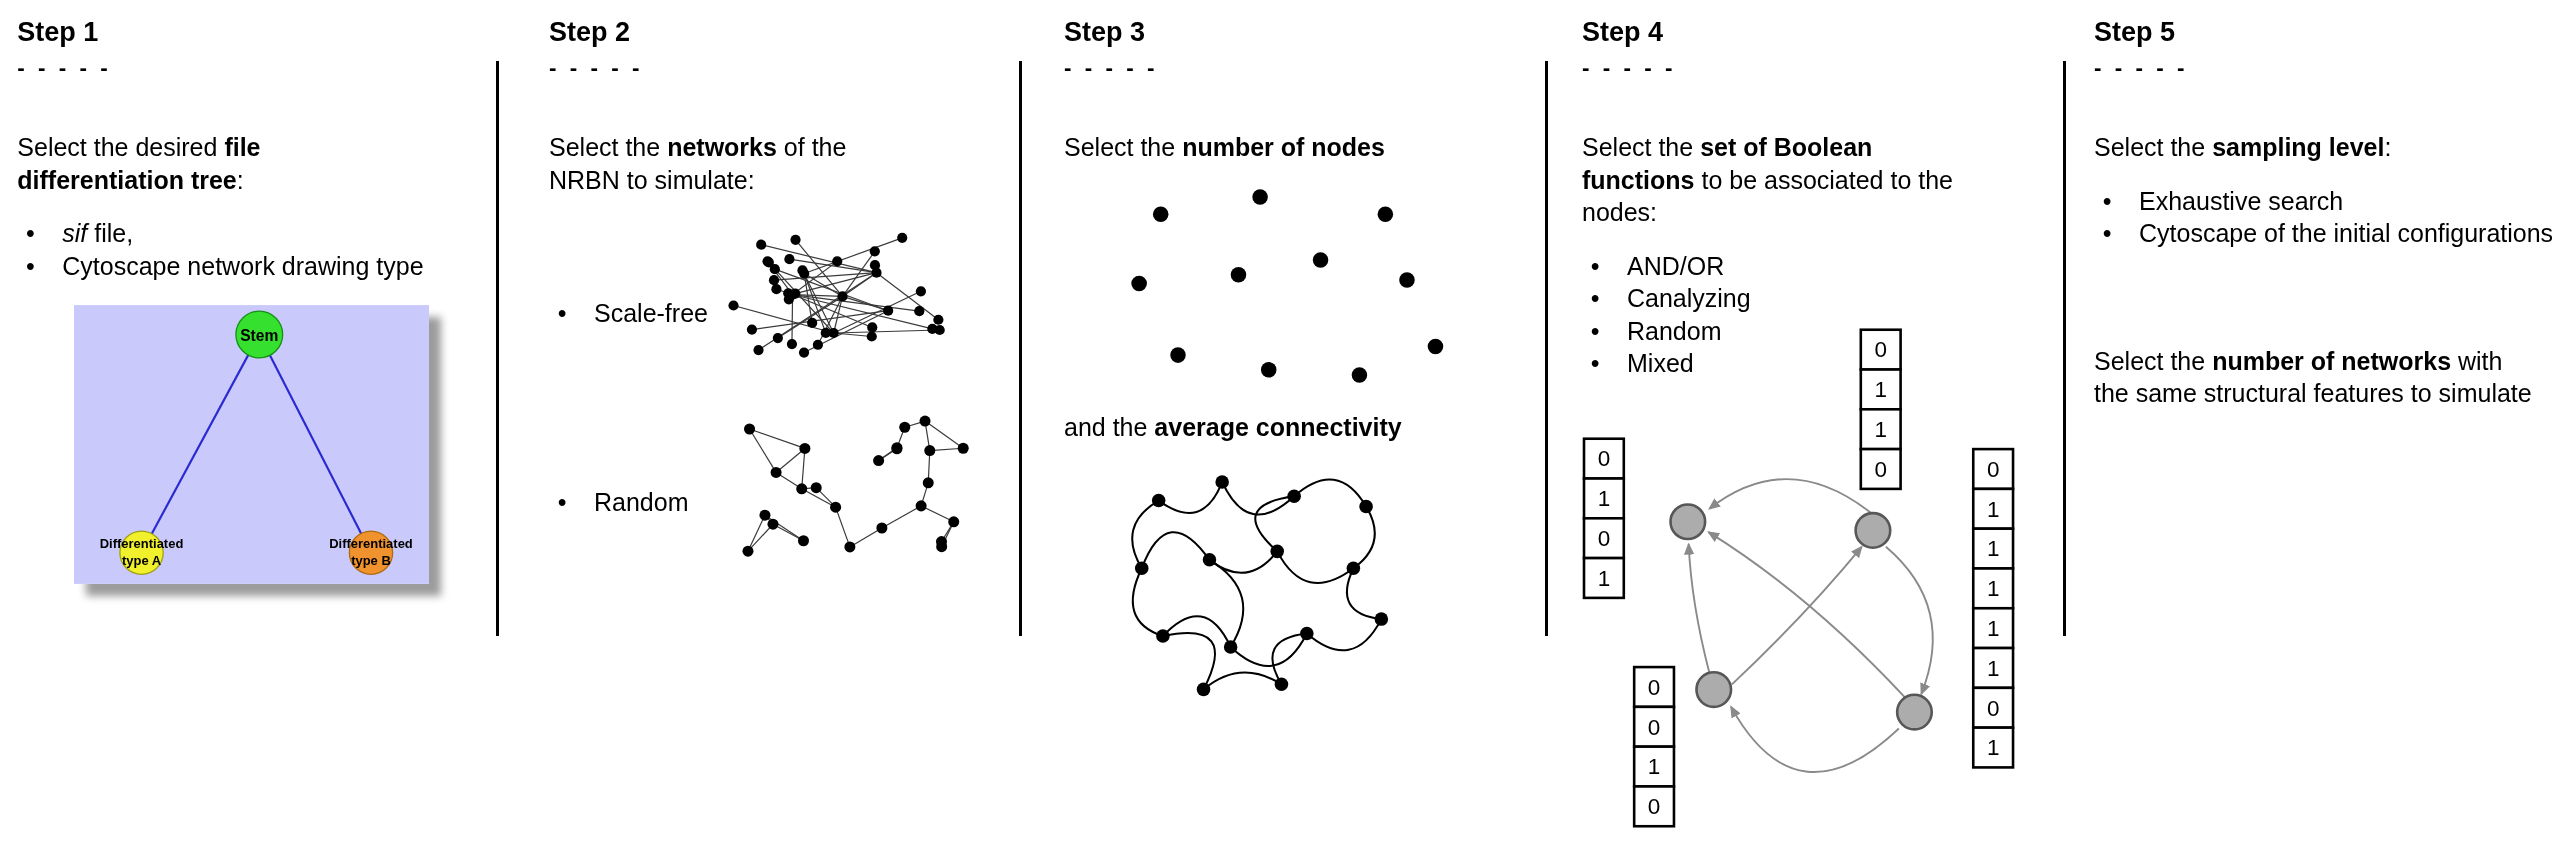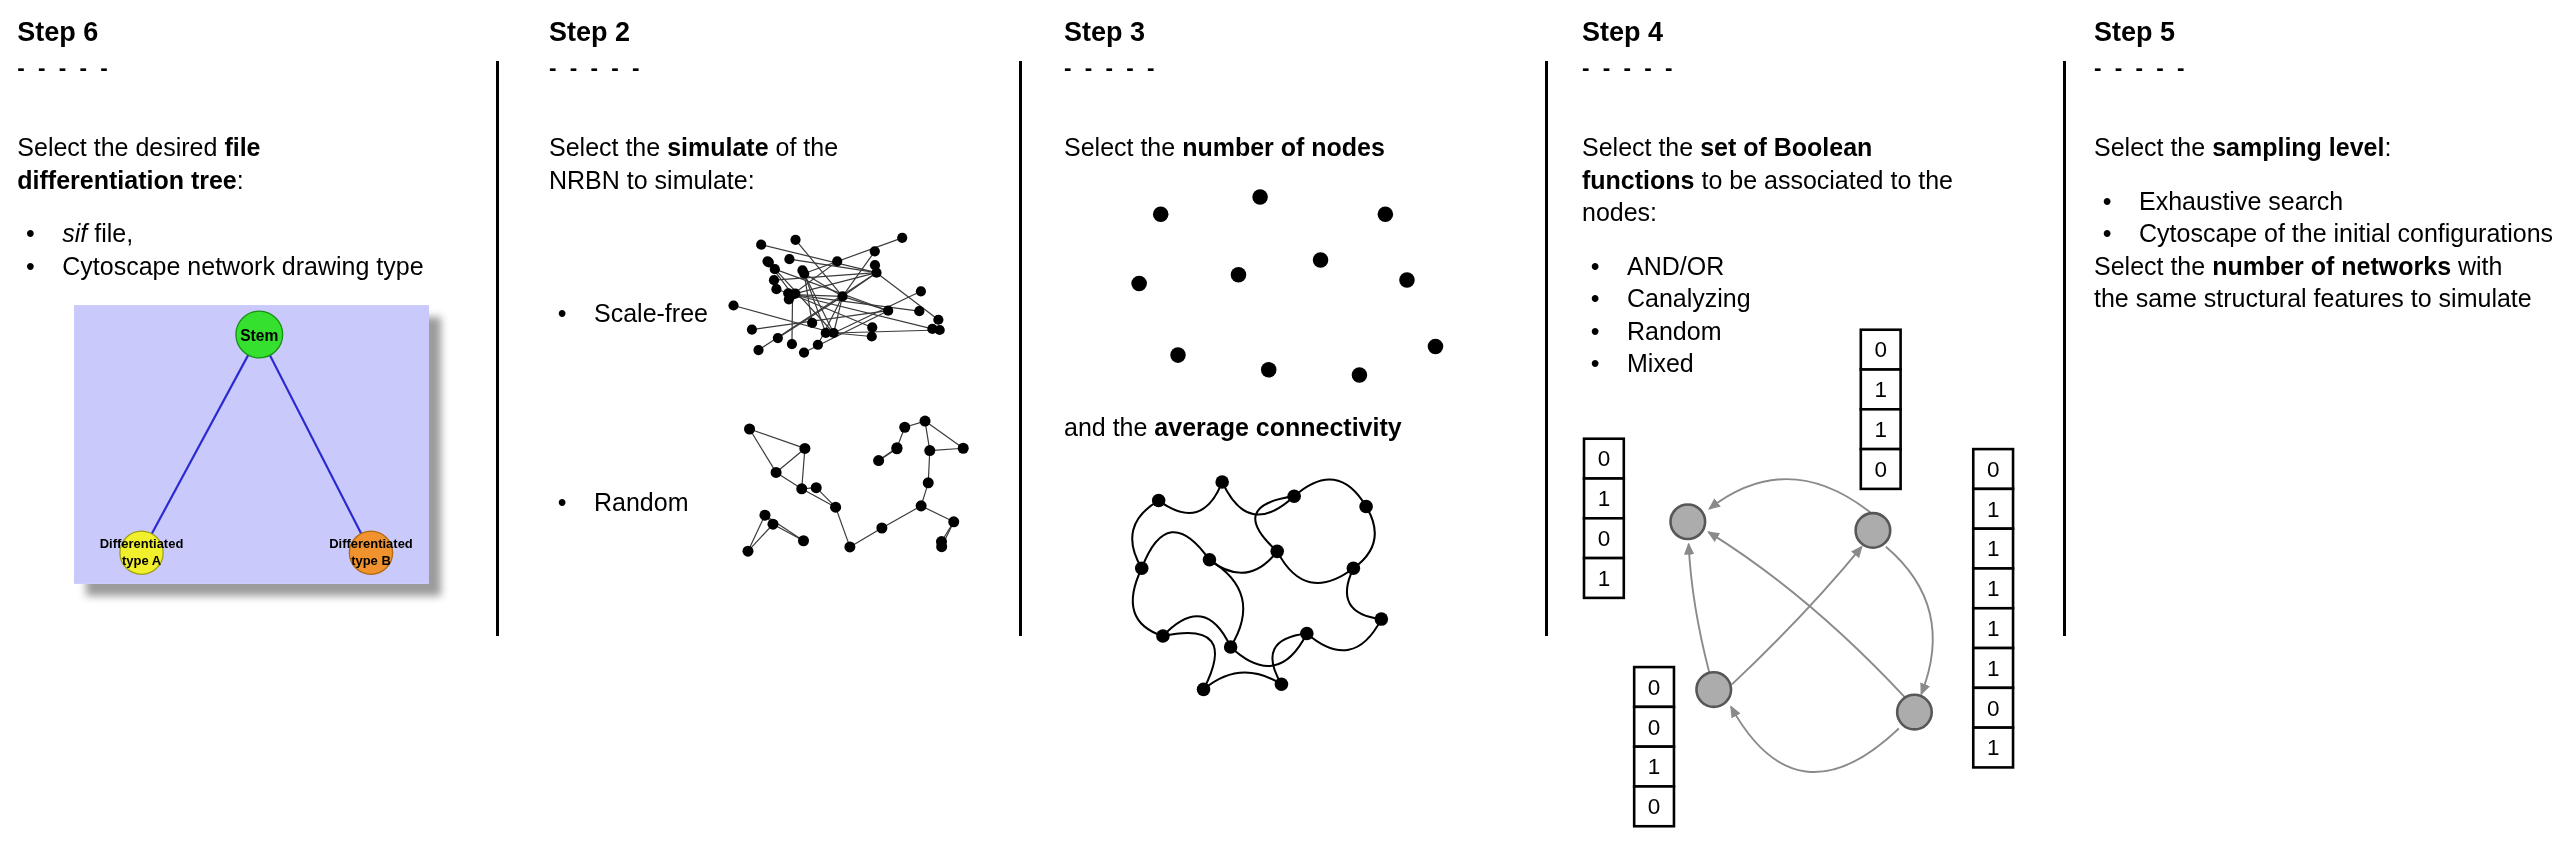--- a/index.html
+++ b/index.html
@@ -32,21 +32,21 @@
   .bool-node{fill:#acacac;stroke:#575757;stroke-width:3}
   .bool-arrow{fill:none;stroke:#8a8a8a;stroke-width:2.2}
   .boolean-svg{position:absolute;left:0;top:312px}
 </style>
 </head>
 <body>
 
 <div id="figure">
 
   <section class="col" style="left:17.3px;width:415px">
-    <h2 class="step-title">Step 6</h2>
+    <h2 class="step-title">Step 1</h2>
     <div class="dashes">- - - - -</div>
     <p class="body-text w460"><span>Select the desired </span><b>file differentiation tree</b><span>:</span></p>
     <div class="bullets">
       <div class="bullet">
         <span class="mark"></span>
         <span class="btext"><i>sif</i><span> file,</span></span>
       </div>
       <div class="bullet">
         <span class="mark"></span>
         <span class="btext">Cytoscape network drawing type</span>
@@ -67,21 +67,21 @@
         <text class="tree-label" x="343" y="300">type B</text>
       </svg>
     </div>
   </section>
 
   <div class="divider" style="left:496px"></div>
 
   <section class="col" style="left:549px;width:463px">
     <h2 class="step-title">Step 2</h2>
     <div class="dashes">- - - - -</div>
-    <p class="body-text w420"><span>Select the </span><b>simulate</b><span> of the NRBN to simulate:</span></p>
+    <p class="body-text w420"><span>Select the </span><b>networks</b><span> of the NRBN to simulate:</span></p>
     <div class="net-row">
       <div class="bullet rowlabel" style="padding-top:35px">
         <span class="mark"></span>
         <span class="btext">Scale-free</span>
       </div>
       <svg id="svg-scalefree" viewBox="0 0 300 235" width="255" height="200">
           <line x1="150" y1="118" x2="203.71273464032896" y2="134.77499560276772" stroke="#3a3a3a" stroke-width="1.4"></line>
           <line x1="150" y1="118" x2="139.59856119976757" y2="161.02505684337058" stroke="#3a3a3a" stroke-width="1.4"></line>
           <line x1="150" y1="118" x2="91.24966956608162" y2="115.78555837620168" stroke="#3a3a3a" stroke-width="1.4"></line>
           <line x1="150" y1="118" x2="104.91724003207604" y2="91.08201827333689" stroke="#3a3a3a" stroke-width="1.4"></line>
@@ -383,17 +383,17 @@
     <div class="bullets">
       <div class="bullet">
           <span class="mark"></span>
           <span class="btext">Exhaustive search</span>
         </div>
       <div class="bullet">
           <span class="mark"></span>
           <span class="btext">Cytoscape of the initial configurations</span>
         </div>
     </div>
-    <p class="body-text w520" style=""><span>Select the </span><b>number of networks</b><span> with the same structural features to simulate</span></p>
+    <p class="body-text w520" style="margin-top:95px"><span>Select the </span><b>number of networks</b><span> with the same structural features to simulate</span></p>
   </section>
 
 </div>
 
 
 </body></html>

